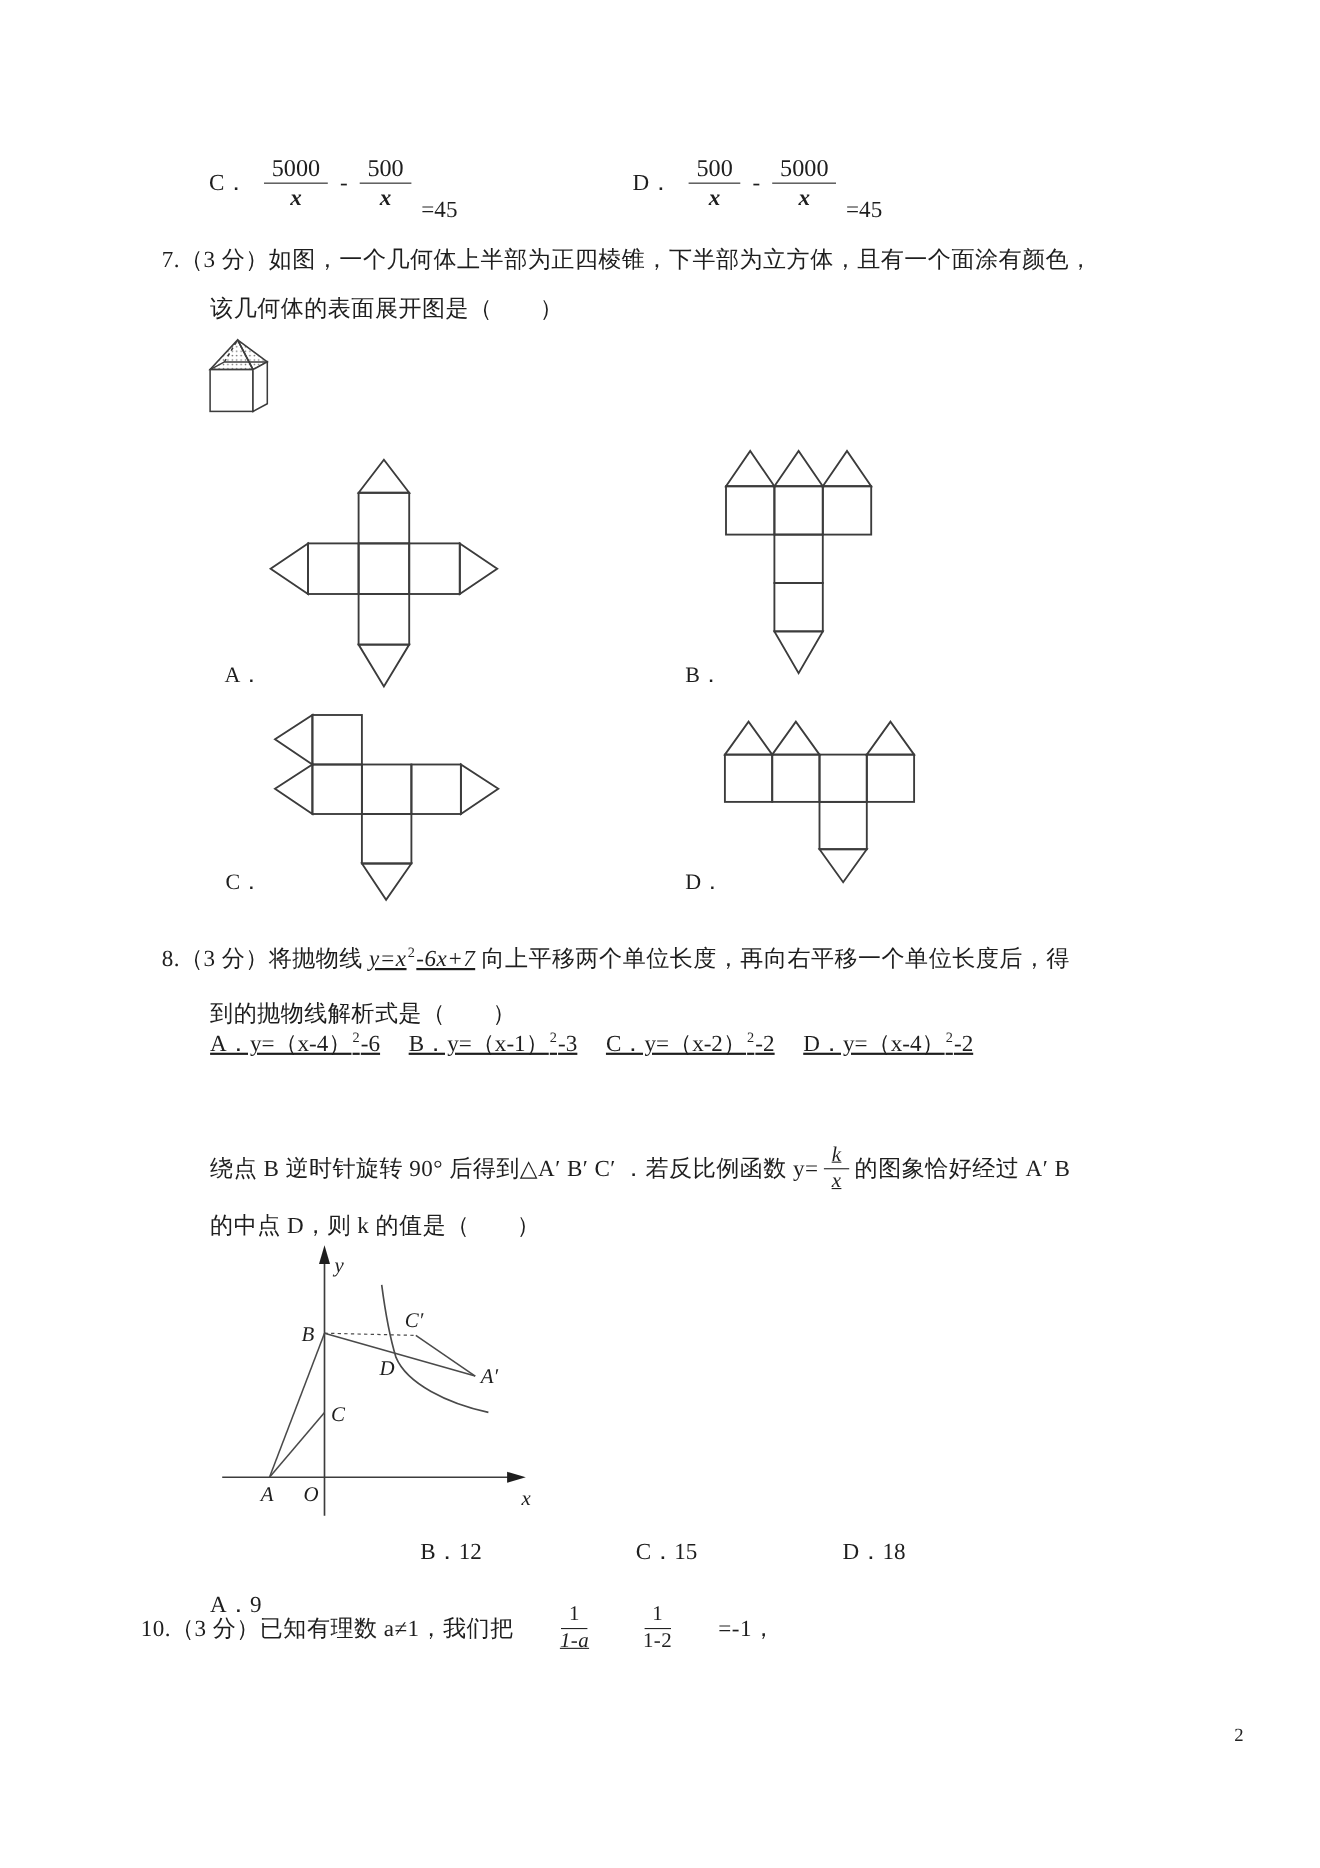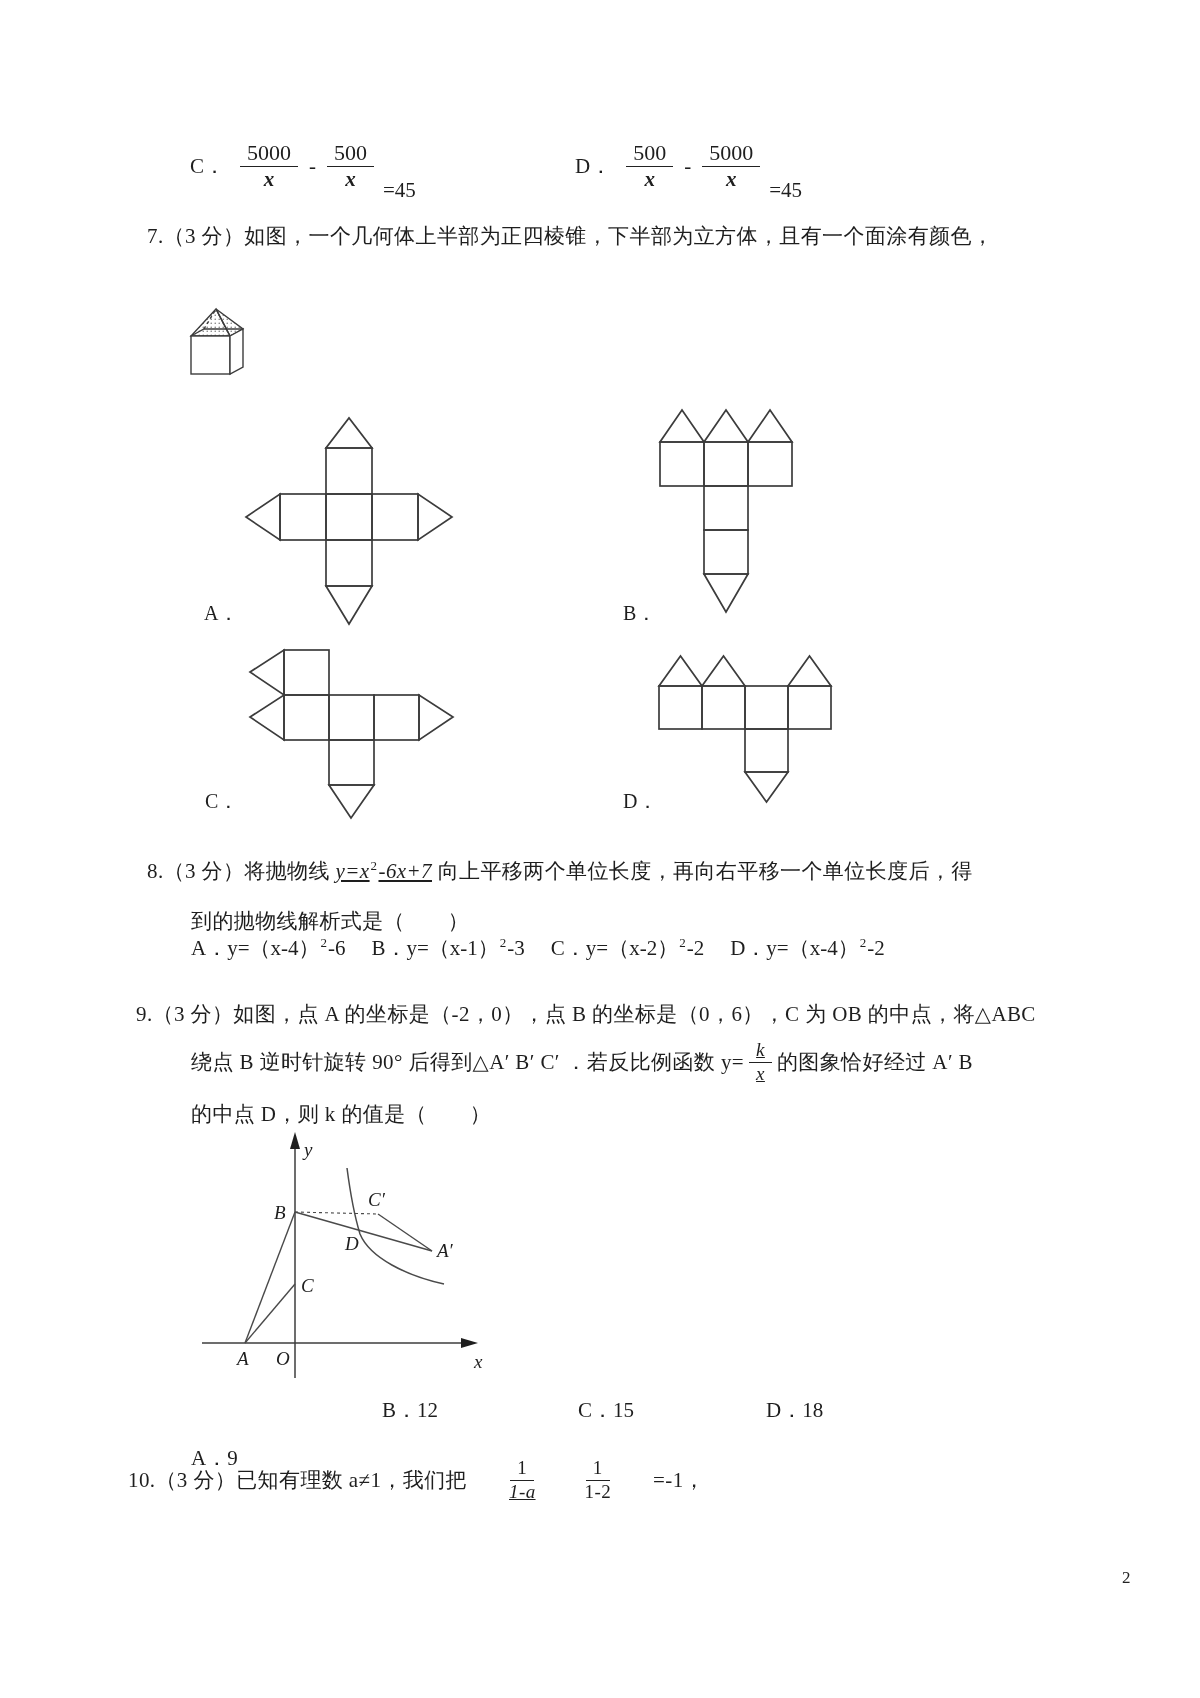--- a/index.html
+++ b/index.html
@@ -56,20 +56,21 @@
     </span>
     <span class="op">-</span>
     <span class="frac">
       <span class="num">5000</span>
       <span class="den">x</span>
     </span>
     <span class="eq">=45</span>
   </div>
 
   <div class="abs t" style="left:147px; top:208px;">7.（3 分）如图，一个几何体上半部为正四棱锥，下半部为立方体，且有一个面涂有颜色，</div>
+  <div class="abs t" style="left:191px; top:252px;">该几何体的表面展开图是（　　）</div>
 
   <svg class="abs" style="left:186px; top:306px;" width="66" height="72" viewBox="0 0 66 72">
     <defs>
       <pattern id="dotp" width="4" height="4" patternUnits="userSpaceOnUse">
         <circle cx="1.2" cy="1.2" r="0.7" fill="#666"></circle>
       </pattern>
     </defs>
     <g stroke="#3c3c3c" stroke-width="1.4">
       <polygon points="5,30 44,30 30,3" fill="url(#dotp)"></polygon>
       <polygon points="44,30 57,23 30,3" fill="url(#dotp)"></polygon>
@@ -137,28 +138,27 @@
       <rect x="90" y="79" width="43" height="43"></rect>
       <polygon points="90,122 133,122 111.5,152"></polygon>
     </g>
   </svg>
   <div class="abs netlabel" style="left:623px; top:788px;">D．</div>
 
   <div class="abs t" style="left:147px; top:843px;">
     <span>8.（3 分）将抛物线 </span><span class="mathi">y=x</span><span class="sup">2</span><span class="mathi">-6x+7</span><span> 向上平移两个单位长度，再向右平移一个单位长度后，得</span>
   </div>
   <div class="abs t" style="left:191px; top:893px;">到的抛物线解析式是（　　）</div>
-  <div class="abs optrow" style="left:191px; top:934px;">
+  <div class="abs optrow" style="left:191px; top:934px;text-decoration:underline;">
     <span><span>A．y=（x-4）</span><span class="sup">2</span><span>-6</span></span>
     <span><span>B．y=（x-1）</span><span class="sup">2</span><span>-3</span></span>
     <span><span>C．y=（x-2）</span><span class="sup">2</span><span>-2</span></span>
     <span><span>D．y=（x-4）</span><span class="sup">2</span><span>-2</span></span>
   </div>
 
-  <div class="abs t" style="left:136px; top:986px;">9.（3 分）如图，点 A 的坐标是（-2，0），点 B 的坐标是（0，6），C 为 OB 的中点，将△ABC</div>
   <div class="abs flexrow t" style="left:191px; top:1018px; height:60px;">
     <span>绕点 B 逆时针旋转 90° 后得到△A′ B′ C′ ．若反比例函数 y=</span>
     <span class="frac smallfrac">
       <span class="num mathi">k</span>
       <span class="den mathi">x</span>
     </span>
     <span>的图象恰好经过 A′ B</span>
   </div>
   <div class="abs t" style="left:191px; top:1086px;">的中点 D，则 k 的值是（　　）</div>
 

